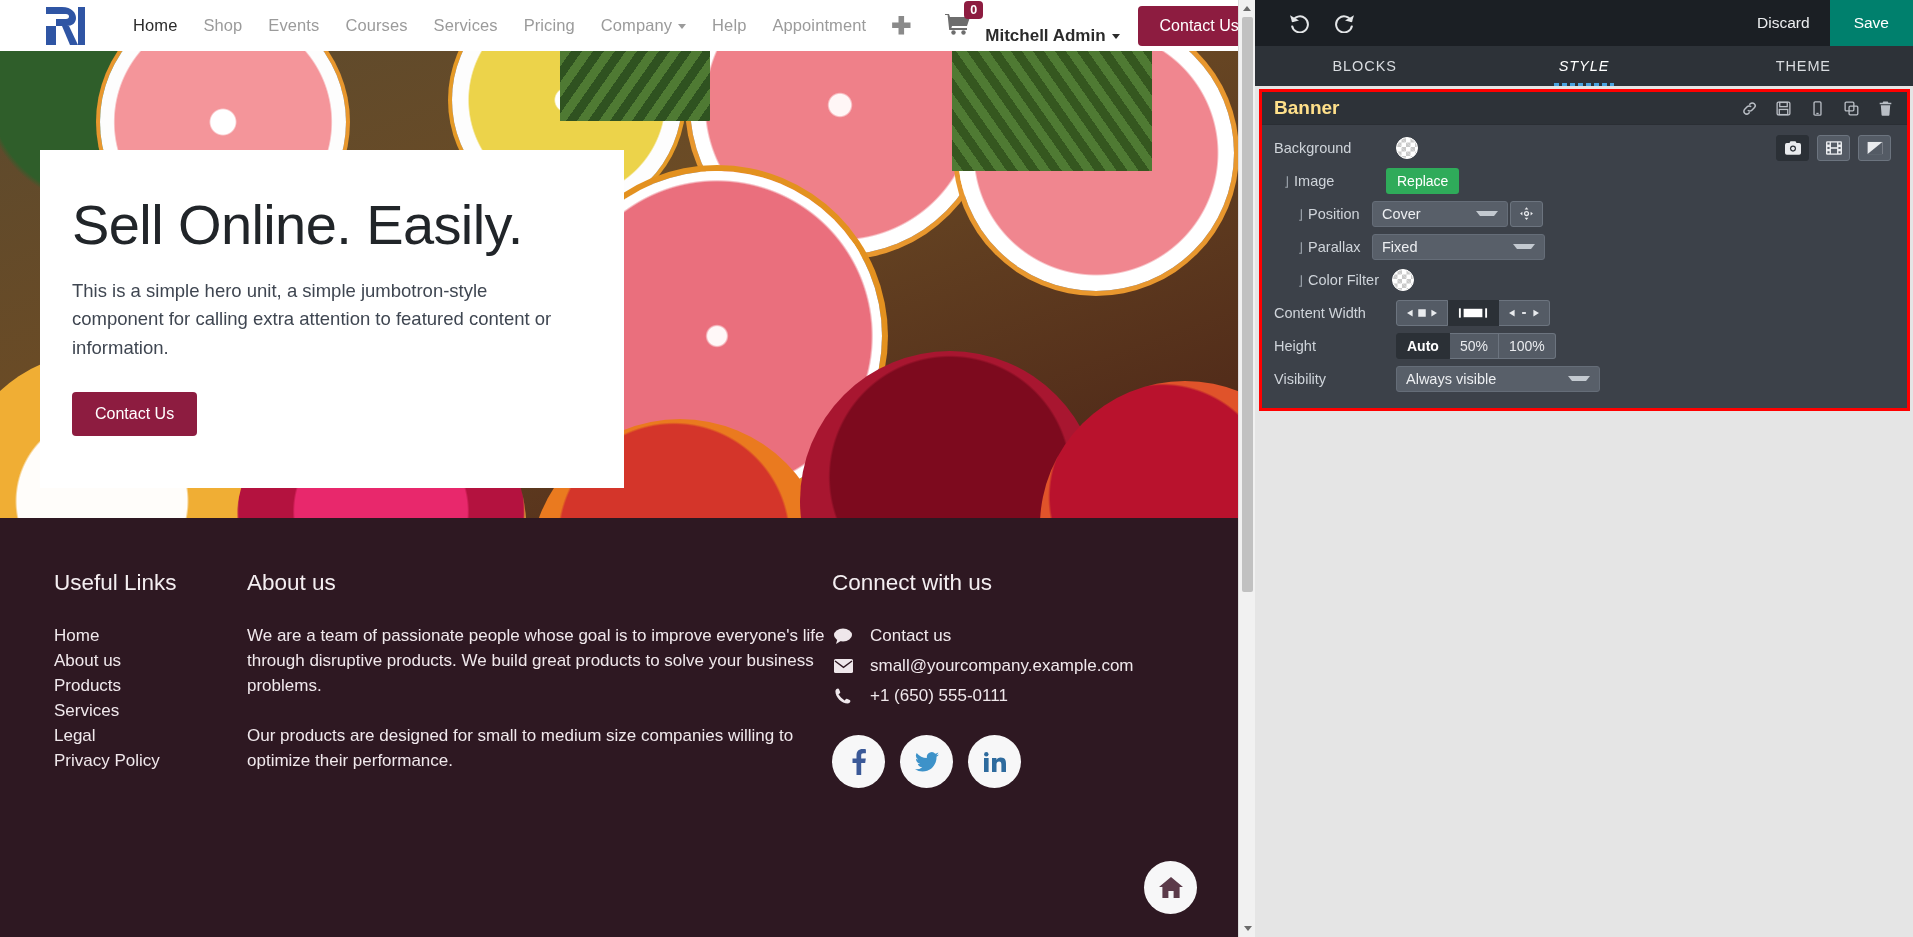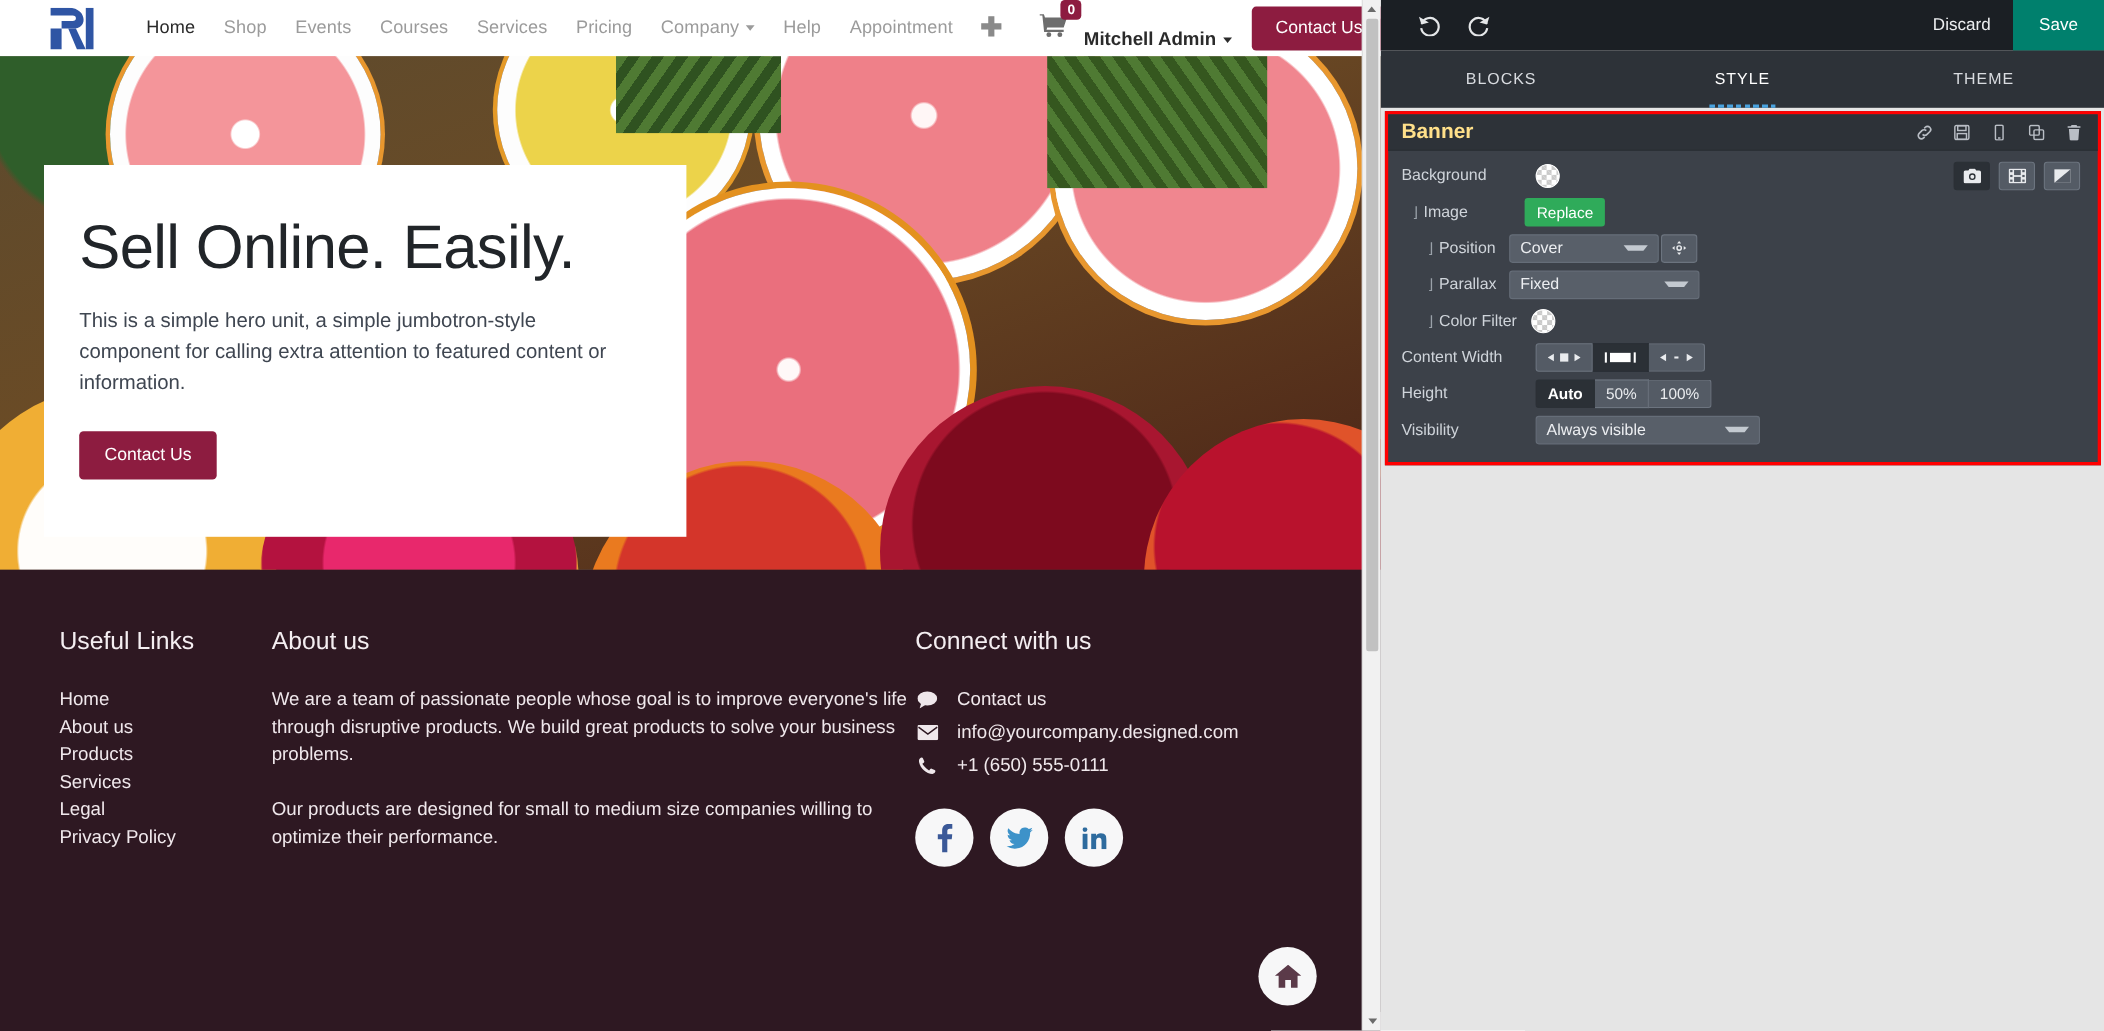--- a/index.html
+++ b/index.html
@@ -93,26 +93,26 @@
   
   .editor { width: 658px; height: 937px; background: #e5e5e5; display: flex; flex-direction: column; }
   .ed-top {
     height: 46px; background: #1b1f24; display: flex; align-items: center; padding-left: 22px;
   }
   .ed-ic { color: #e4e6e8; font-size: 21px; cursor: pointer; padding: 0 12px; line-height: 1; display: inline-flex; }
   .ed-top .spacer { margin-left: auto; }
   .btn-discard { color: #eceef0; font-size: 15.5px; padding: 13px 20px; cursor: pointer; }
   .btn-save { background: #00806d; color: #fff; font-size: 15.5px; padding: 14px 24px; height: 46px; display: flex; align-items: center; cursor: pointer; }
 
-  .ed-tabs { height: 52px; background: #2d3238; display: flex; text-align: center; }
+  .ed-tabs { height: 40px; background: #2d3238; display: flex; text-align: center; }
   .ed-tab {
     flex: 1 1 0; display: flex; align-items: center; justify-content: center;
     color: #d9dce0; font-size: 14.5px; letter-spacing: .9px; cursor: pointer; position: relative;
   }
-  .ed-tab.active { color: #fff; }
+  .ed-tab.active { color: #fff; font-style: italic; }
   .ed-tab.active::after {
     content: ""; position: absolute; bottom: 0; left: 50%; transform: translateX(-50%);
     width: 60px; height: 3px;
     background: repeating-linear-gradient(90deg,#4aa3df 0 5px,transparent 5px 8px);
   }
 
   .ed-body { flex: 1 1 auto; position: relative; }
   .opt-panel {
     margin: 3px 3px 0 4px; border: 3px solid #ff0000; background: #3c4149;
   }
@@ -275,21 +275,21 @@
             <span>Contact us</span>
           </div>
 
           <div class="contact-row">
             <span class="ci">
               <svg width="19" height="14" viewBox="0 0 19 14" fill="#efe7eb">
                   <rect width="19" height="14" rx="1.6"></rect>
                   <path d="M1 2 L9.5 8.4 L18 2" stroke="#2e1822" stroke-width="1.4" fill="none"></path>
                 </svg>
             </span>
-            <span>info@yourcompany.designed.com</span>
+            <span>small@yourcompany.example.com</span>
           </div>
 
           <div class="contact-row">
             <span class="ci">
               <svg width="16" height="16" viewBox="0 0 16 16" fill="#efe7eb">
                   <path d="M3 0.6C1.8.6.4 2 .4 3.3c0 6 6.3 12.3 12.3 12.3 1.3 0 2.7-1.4 2.7-2.6 0-.5-.3-.8-.7-1l-2.8-1.2c-.5-.2-.9 0-1.2.4l-1 1.3C8 11.6 4.4 8 3.5 6.3l1.3-1c.4-.3.6-.7.4-1.2L4 1.3C3.8.9 3.5.6 3 .6z"></path>
                 </svg>
             </span>
             <span>+1 (650) 555-0111</span>
           </div>

